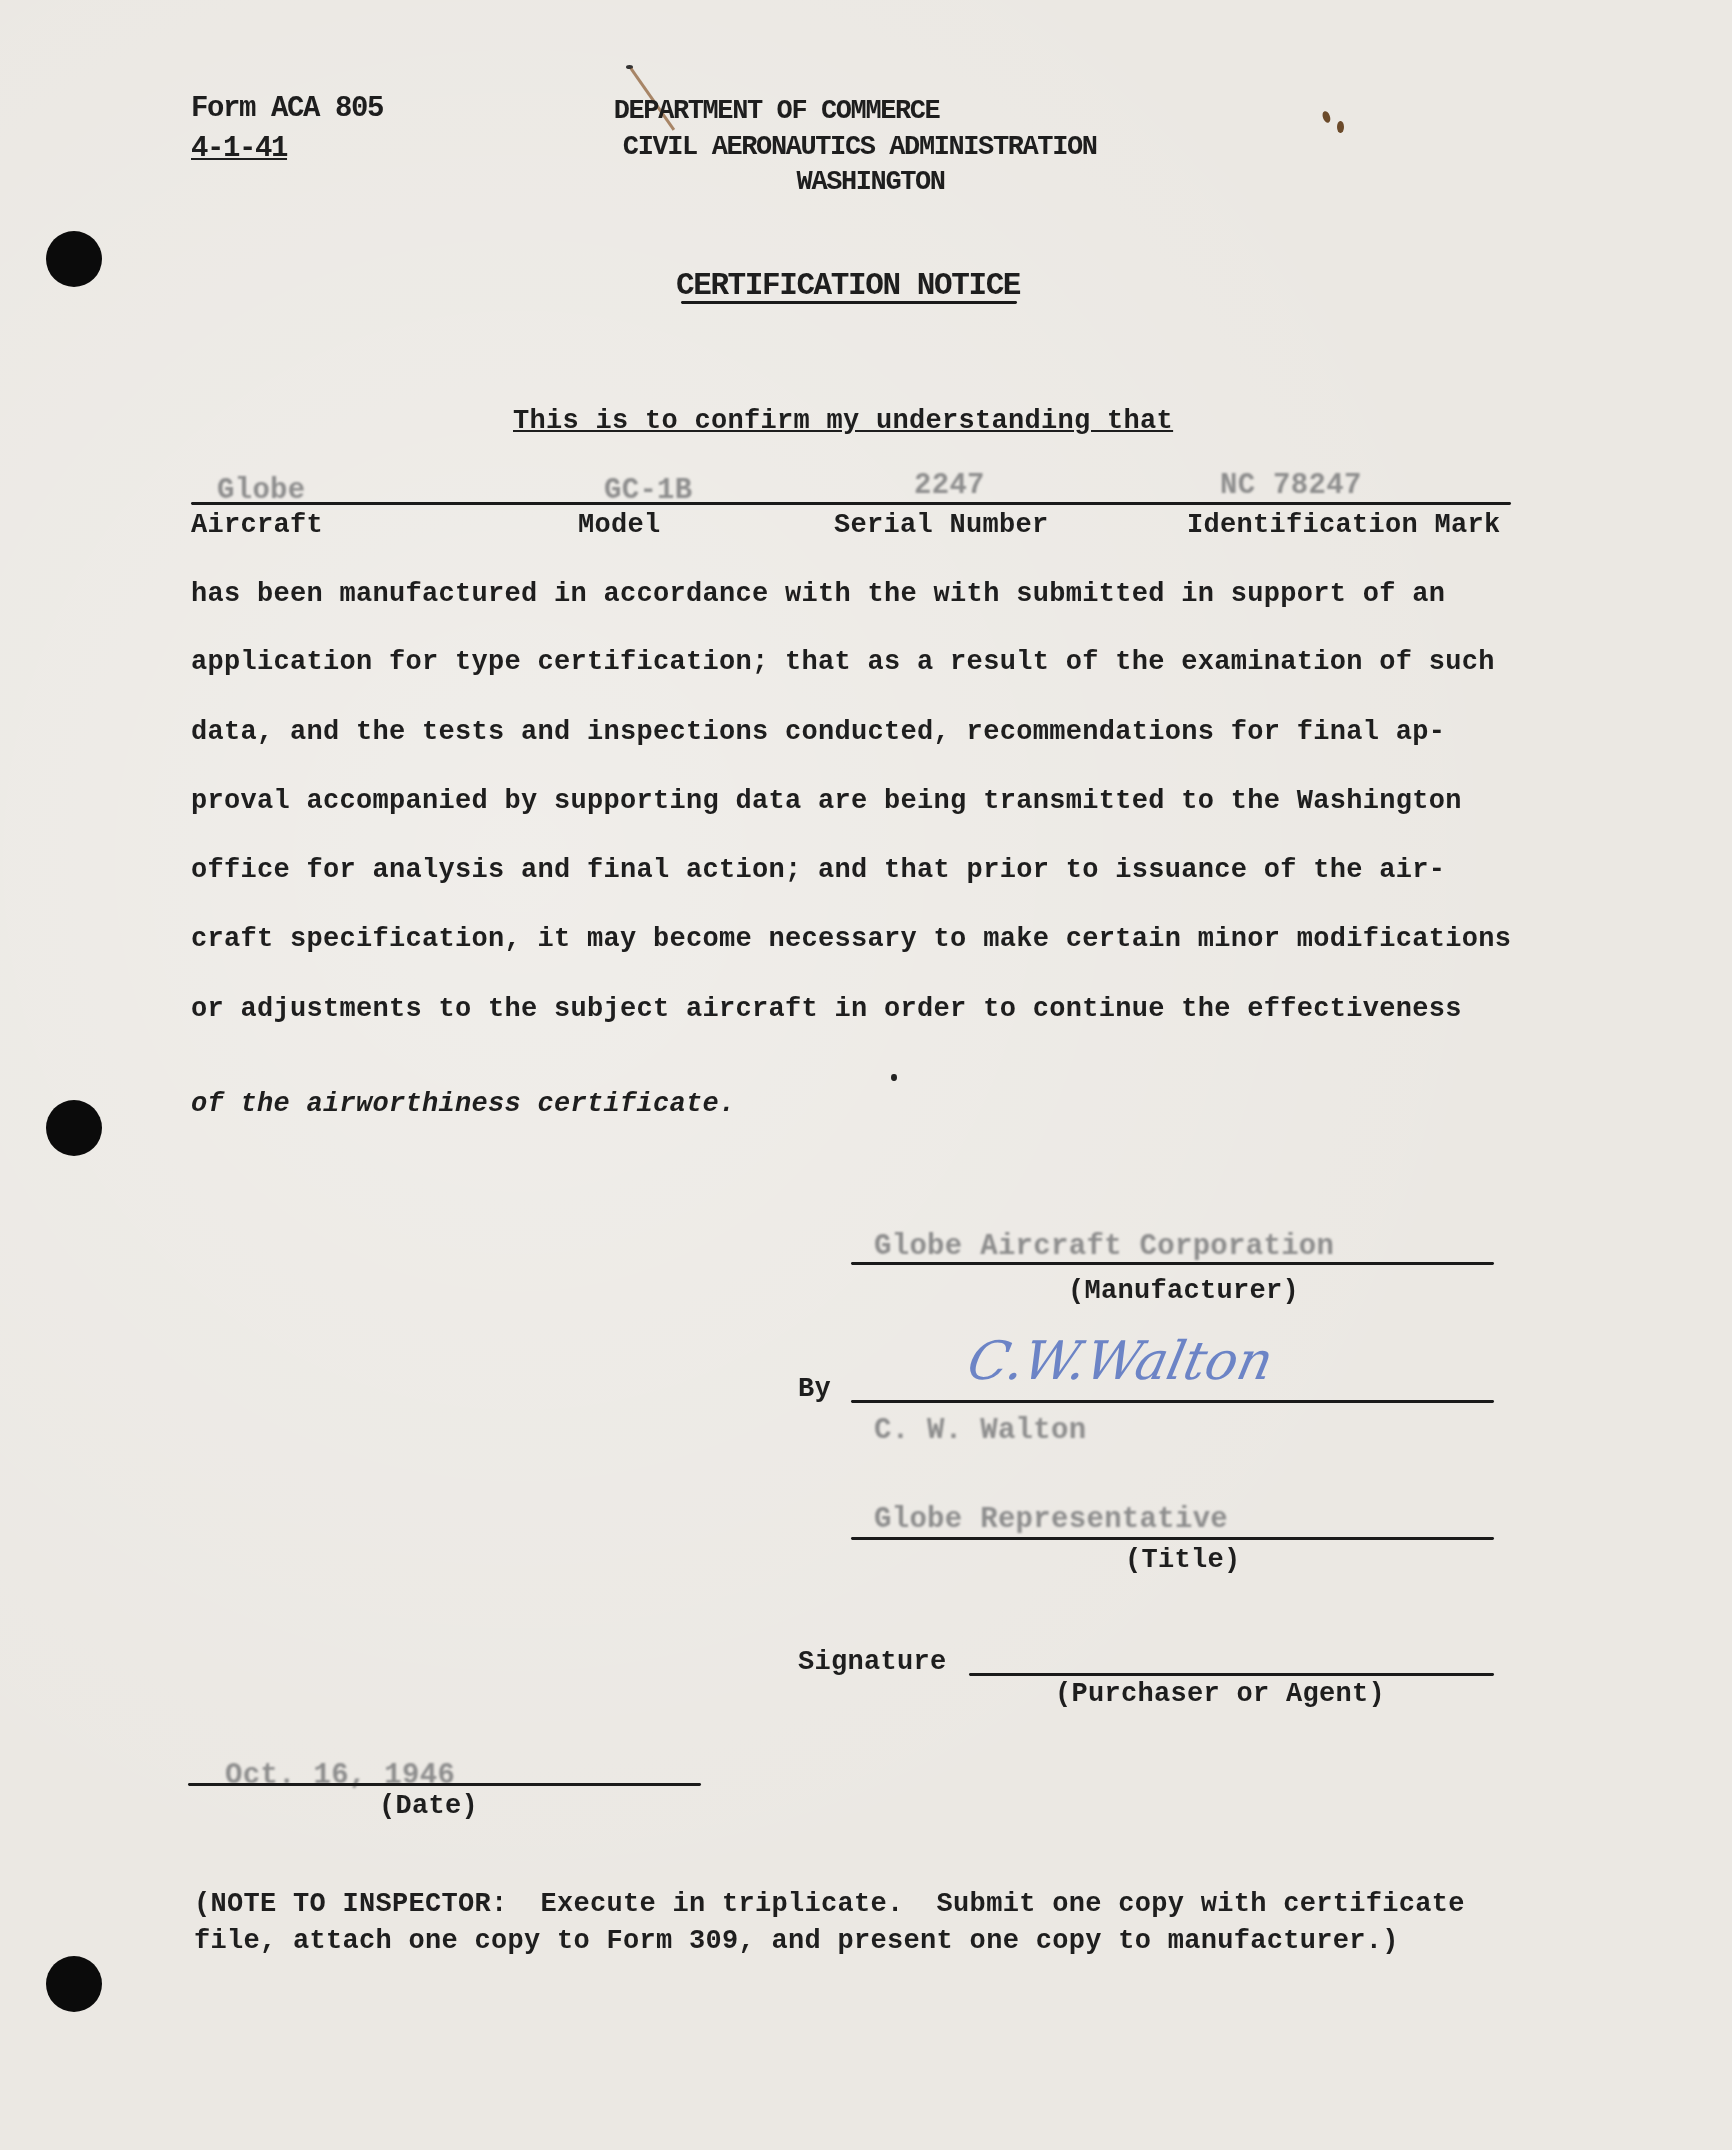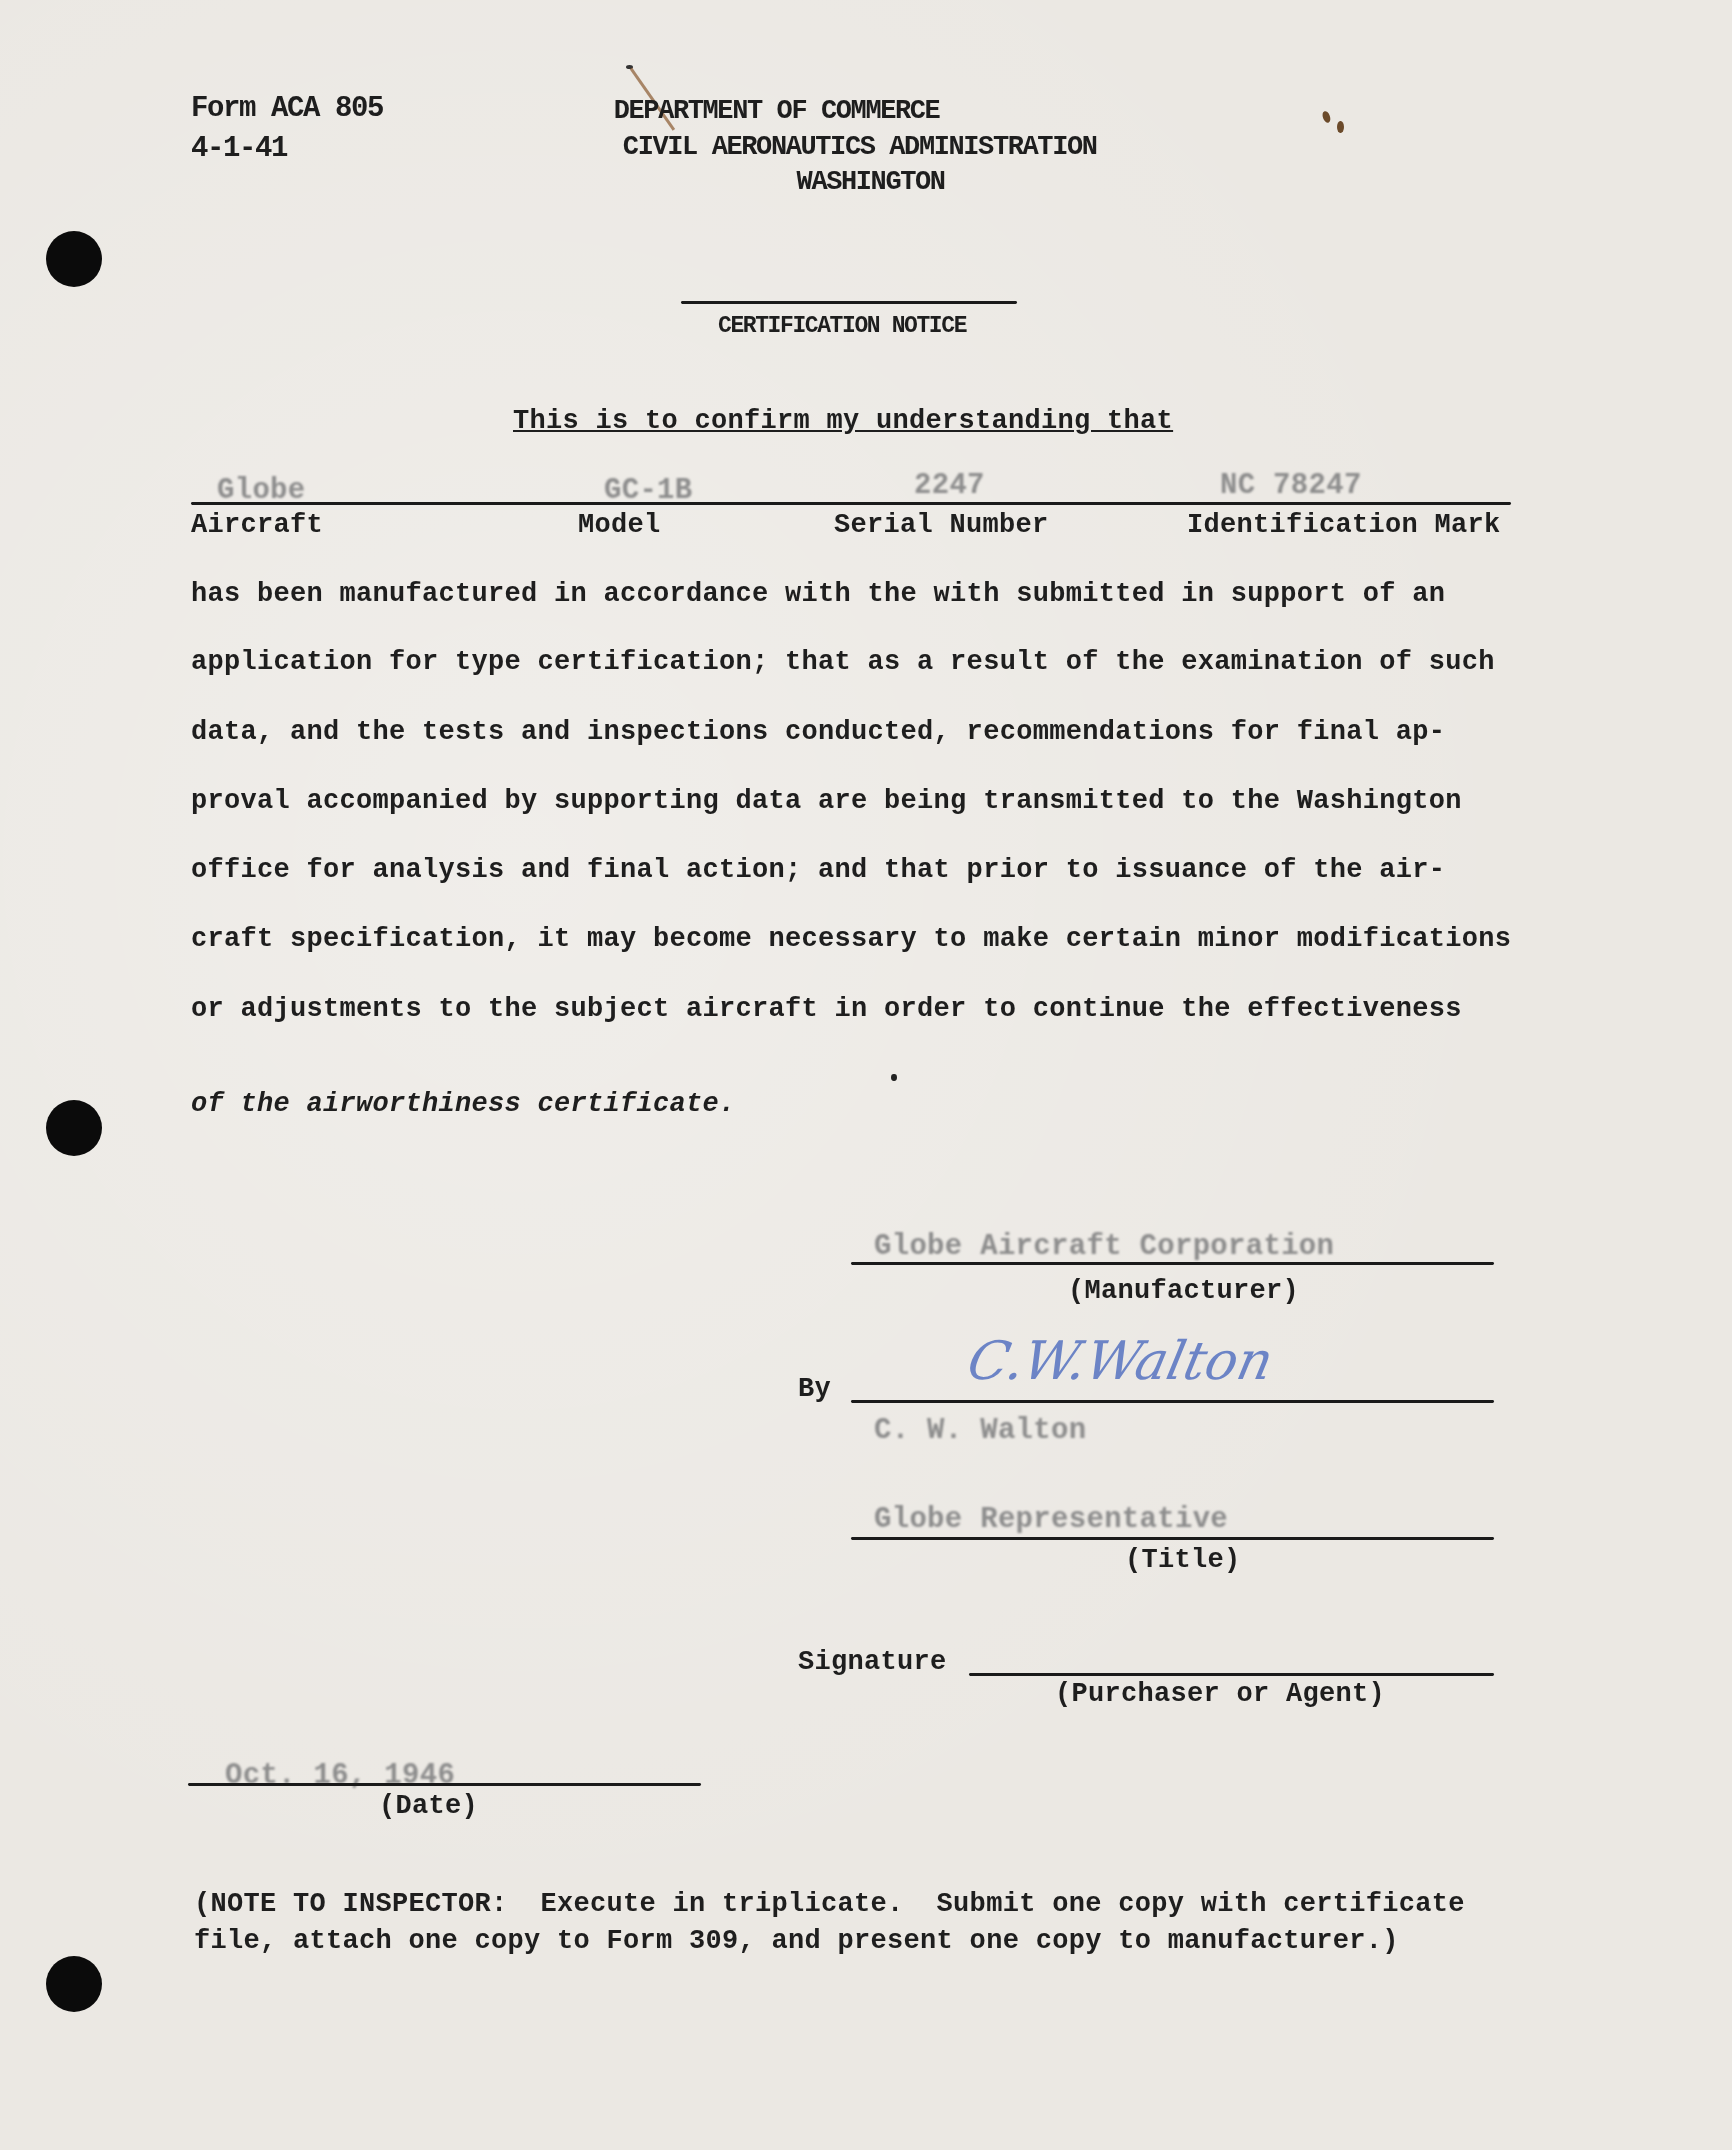--- a/index.html
+++ b/index.html
@@ -34,26 +34,26 @@
 <div class="hole" style="left:46px; top:231px;"></div>
 <div class="hole" style="left:46px; top:1100px;"></div>
 <div class="hole" style="left:46px; top:1956px;"></div>
 
 <div class="stain" style="left:626px; top:65px; width:6.8px; height:4.1px; background:#333;"></div>
 <div style="position:absolute; left:631px; top:67px; width:75px; height:2.7px; background:#8a5a30; transform: rotate(55deg); transform-origin:left center; opacity:0.7;"></div>
 <div class="stain" style="left:1323px; top:111px; width:6.8px; height:12.3px; transform:rotate(-20deg);"></div>
 <div class="stain" style="left:1337px; top:121px; width:6.8px; height:12.3px;"></div>
 
 <div class="t narrow" style="left:191px; top:94px; font-size:29px;">Form ACA 805</div>
-<div class="t narrow" style="left:191px; top:134px; font-size:29px;">4-1-41</div>
+<div class="t narrow" style="left:191px; top:134px; font-size:29px;text-decoration:underline;">4-1-41</div>
 <div class="t narrow" style="left:0; width:1556px; text-align:center; top:98px; font-size:27px; transform:translateX(-1.4px);">DEPARTMENT OF COMMERCE</div>
 <div class="t narrow" style="left:0; width:1733px; text-align:center; top:134px; font-size:27px; transform:translateX(-6.8px);">CIVIL AERONAUTICS ADMINISTRATION</div>
 <div class="t narrow" style="left:0; width:1733px; text-align:center; top:169px; font-size:27px; transform:translateX(4.1px);">WASHINGTON</div>
 
-<div class="t narrow" style="left:718px; top:270px; font-size:23px;margin-top:45px;">CERTIFICATION NOTICE</div>
+<div class="t narrow" style="left:676px; top:270px; font-size:31px;">CERTIFICATION NOTICE</div>
 <div class="rule" style="left:681px; top:301px; width:336px; height:2.7px;"></div>
 
 <div class="t" style="left:513px; top:408px; font-size:27px;text-decoration:underline;">This is to confirm my understanding that</div>
 
 <div class="t typed-faint" style="left:217px; top:476px; font-size:29px;">Globe</div>
 <div class="t typed-faint" style="left:604px; top:476px; font-size:29px;">GC-1B</div>
 <div class="t typed-faint" style="left:914px; top:471px; font-size:29px;">2247</div>
 <div class="t typed-faint" style="left:1220px; top:471px; font-size:29px;">NC 78247</div>
 <div class="rule" style="left:191px; top:502px; width:1320px;"></div>
 <div class="t" style="left:191px; top:512px;">Aircraft</div>

